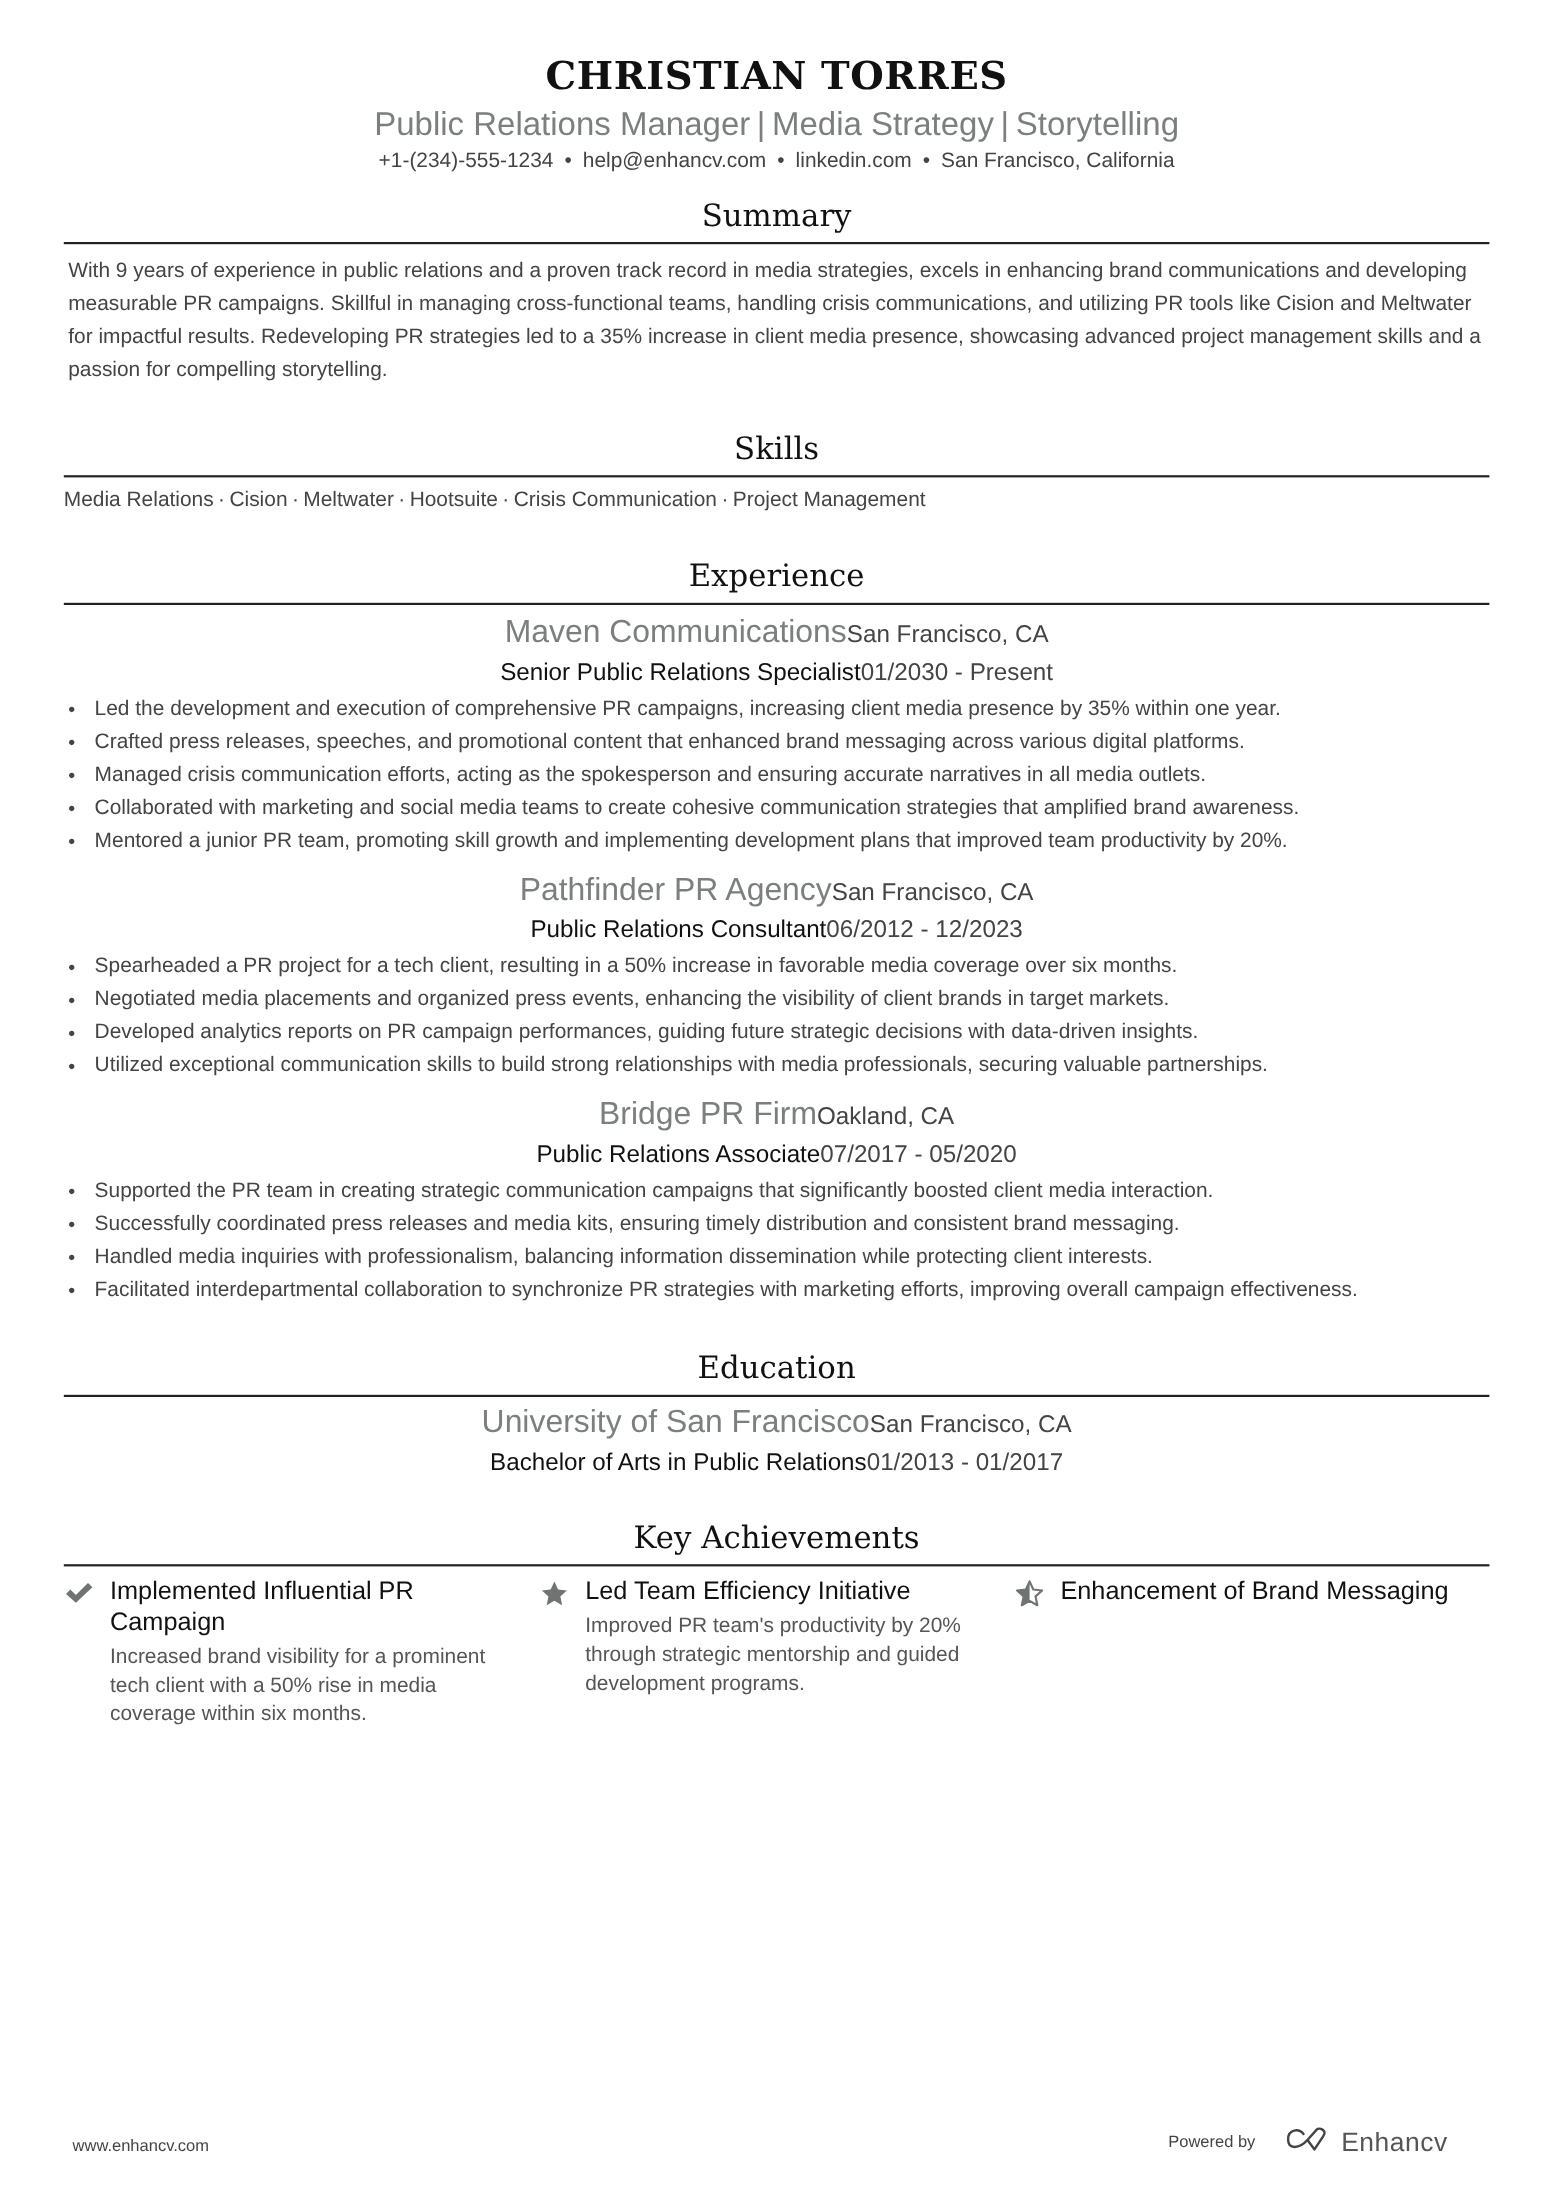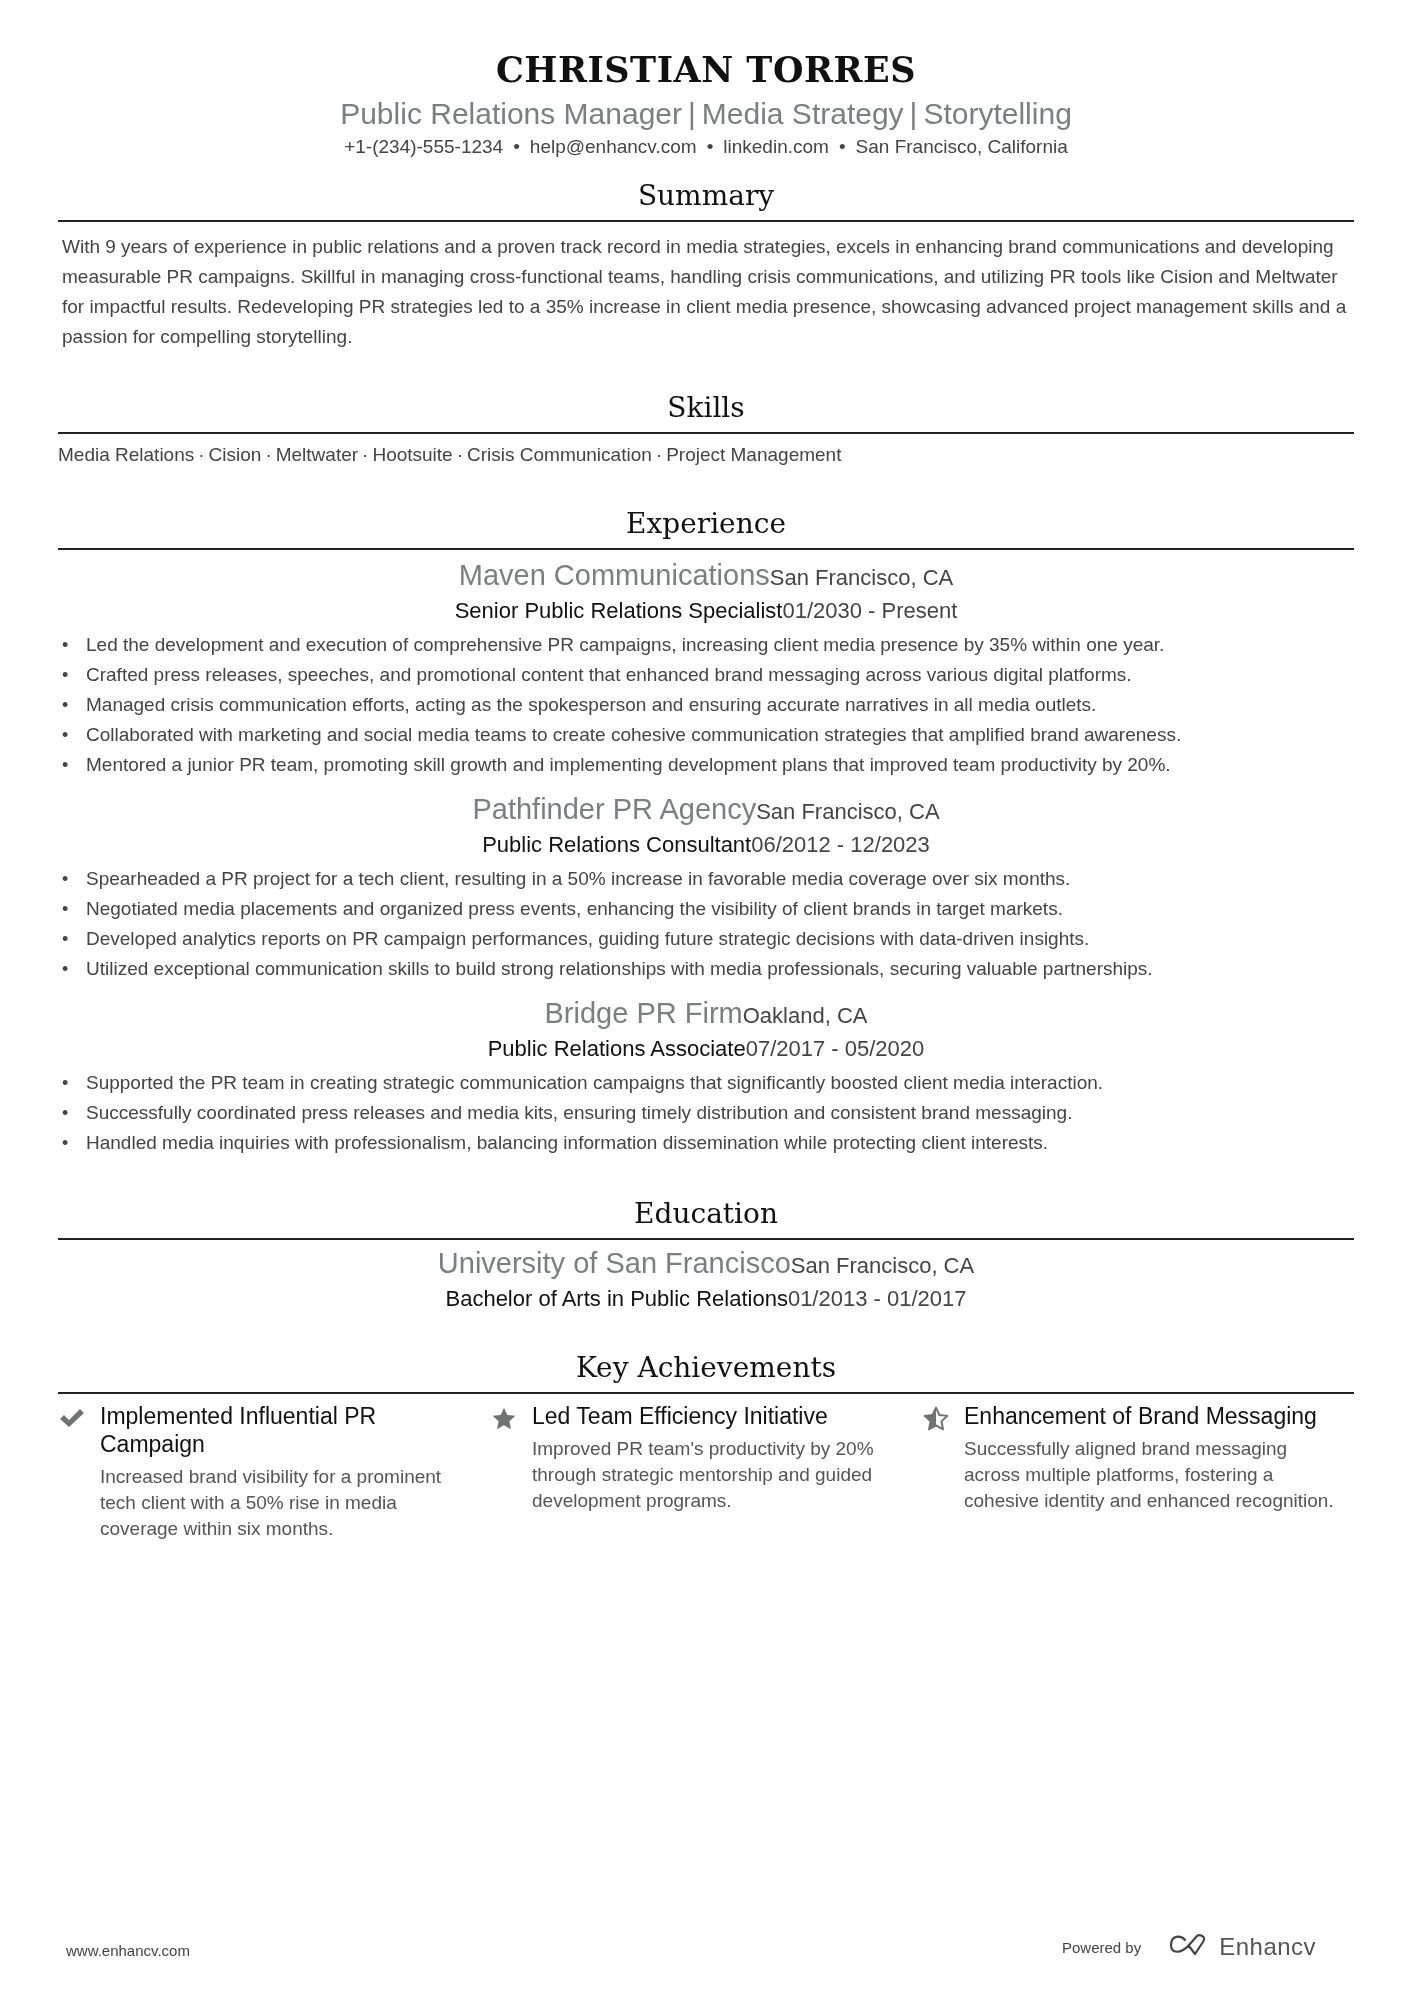--- a/index.html
+++ b/index.html
@@ -143,20 +143,21 @@
         <span class="loc">Oakland, CA</span>
       </div>
       <div class="row">
         <span class="role">Public Relations Associate</span>
         <span class="dates">07/2017 - 05/2020</span>
       </div>
       <ul class="bullets">
         <li>Supported the PR team in creating strategic communication campaigns that significantly boosted client media interaction.</li>
         <li>Successfully coordinated press releases and media kits, ensuring timely distribution and consistent brand messaging.</li>
         <li>Handled media inquiries with professionalism, balancing information dissemination while protecting client interests.</li>
+        <li>Facilitated interdepartmental collaboration to synchronize PR strategies with marketing efforts, improving overall campaign effectiveness.</li>
       </ul>
     </div>
   </div>
 
   <div class="education">
     <div class="section-title">Education</div>
     <hr class="rule">
     <div class="edu">
       <div class="row">
         <span class="company">University of San Francisco</span>
@@ -200,21 +201,20 @@
 
       <div class="ach">
         <div class="icon">
           <svg width="28" height="26" viewBox="0 0 24 24">
             <path d="M12 1.5 L15.1 8.3 L22.5 9.1 L17 14.1 L18.5 21.5 L12 17.8 L5.5 21.5 L7 14.1 L1.5 9.1 L8.9 8.3 Z" fill="none" stroke="#6f7473" stroke-width="1.8" stroke-linejoin="round"></path>
             <path d="M12 1.5 L12 17.8 L5.5 21.5 L7 14.1 L1.5 9.1 L8.9 8.3 Z" fill="#6f7473"></path>
           </svg>
         </div>
         <div class="body">
           <div class="ach-title">Enhancement of Brand Messaging</div>
-          <div class="ach-desc">Successfully aligned brand messaging across multiple platforms, fostering a cohesive identity and enhanced recognition.</div>
         </div>
       </div>
 
     </div>
   </div>
 </div>
 
 <div class="footer-left">www.enhancv.com</div>
 <div class="footer-right">
   <span class="powered">Powered by</span>

